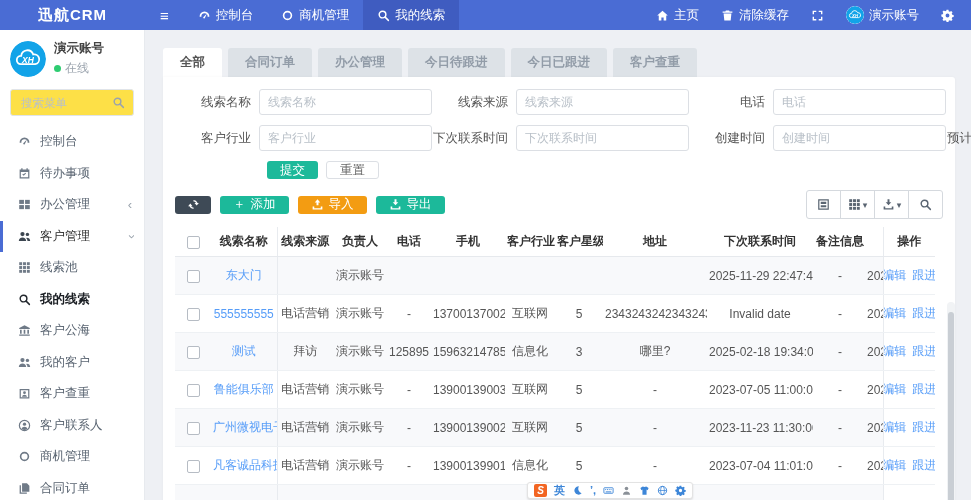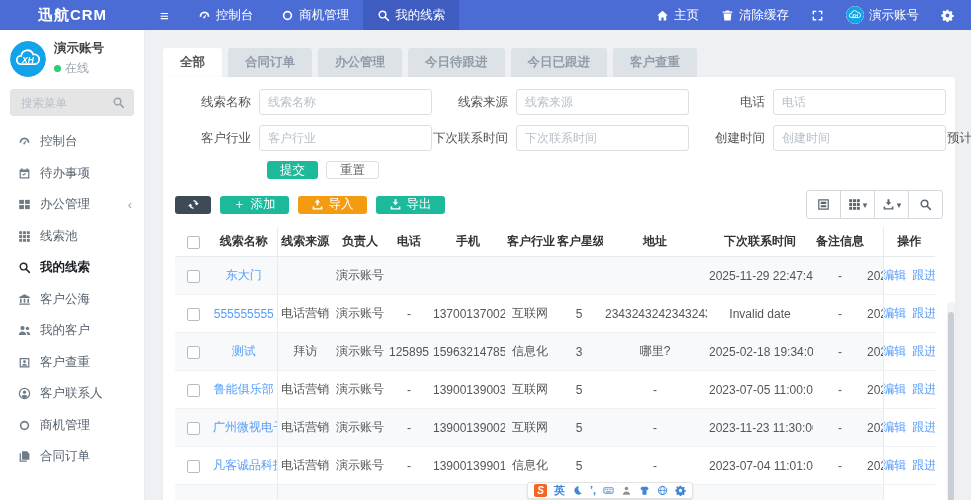--- a/index.html
+++ b/index.html
@@ -23,21 +23,21 @@
   
   .sidebar{position:absolute;top:30px;left:0;bottom:0;width:145px;background:#fff;
            border-right:1px solid #e7eaee;z-index:20;}
   .user-panel{display:flex;align-items:center;gap:8px;padding:10px 10px 8px 10px;}
   .avatar{width:36px;height:36px;border-radius:50%;overflow:hidden;flex:none;}
   .avatar svg{width:36px;height:36px;display:block;}
   .u-name{font-size:12.5px;font-weight:bold;color:#444;}
   .u-status{font-size:12px;color:#9aa3ad;display:flex;align-items:center;gap:4px;margin-top:3px;}
   .dot{width:7px;height:7px;border-radius:50%;background:var(--online_green,#2ecc71);}
   .side-search{margin:4px 10px 10px 10px;height:27px;border:1px solid #e0e4e9;border-radius:3px;
-               display:flex;align-items:center;padding:0 8px;background:#e5e5e5;}
+               display:flex;align-items:center;padding:0 8px;background:#fde047;}
   .side-search input{border:0;outline:0;flex:1;width:70px;font-size:11.5px;color:#555;
                      font-family:inherit;background:transparent;}
   .side-search input::placeholder{color:#b9c0c8;}
   .side-search .ic{color:#9aa3ad;}
   .s-menu{margin-top:2px;}
   .s-item{display:flex;align-items:center;height:31.5px;padding-left:18px;font-size:12.5px;
           color:#5a6572;cursor:pointer;position:relative;}
   .s-item .ic{color:#6f7a87;margin-right:9px;}
   .s-item .chev{position:absolute;right:12px;color:#9aa3ad;font-size:13px;}
   .s-item .chev.down{display:inline-block;transform:rotate(-90deg);}
@@ -234,20 +234,34 @@
               <g fill="currentColor">
                 <rect x="1.5" y="2.3" width="5.8" height="5"></rect>
                 <rect x="8.7" y="2.3" width="5.8" height="5"></rect>
                 <rect x="1.5" y="8.7" width="5.8" height="5"></rect>
                 <rect x="8.7" y="8.7" width="5.8" height="5"></rect>
               </g>
             </svg>
           </span>
           <span>办公管理</span>
           <span class="chev">‹</span>
+        </div>
+        <div class="s-item section-active">
+          <span class="ic ">
+            <svg viewBox="0 0 16 16">
+              <g fill="currentColor">
+                <circle cx="5.5" cy="5" r="2.6"></circle>
+                <path d="M1 13.5c0-2.6 2-4.2 4.5-4.2s4.5 1.6 4.5 4.2z"></path>
+                <circle cx="11.6" cy="5.4" r="2.1"></circle>
+                <path d="M10.9 9.5c2.4 0 4.1 1.5 4.1 4h-3.3a5.6 5.6 0 0 0-1.7-3.7z"></path>
+              </g>
+            </svg>
+          </span>
+          <span>客户管理</span>
+          <span class="chev down">‹</span>
         </div>
         <div class="s-item">
           <span class="ic ">
             <svg viewBox="0 0 16 16">
               <g fill="currentColor">
                 <rect x="1.5" y="1.5" width="3.6" height="3.6"></rect>
                 <rect x="6.2" y="1.5" width="3.6" height="3.6"></rect>
                 <rect x="10.9" y="1.5" width="3.6" height="3.6"></rect>
                 <rect x="1.5" y="6.2" width="3.6" height="3.6"></rect>
                 <rect x="6.2" y="6.2" width="3.6" height="3.6"></rect>

